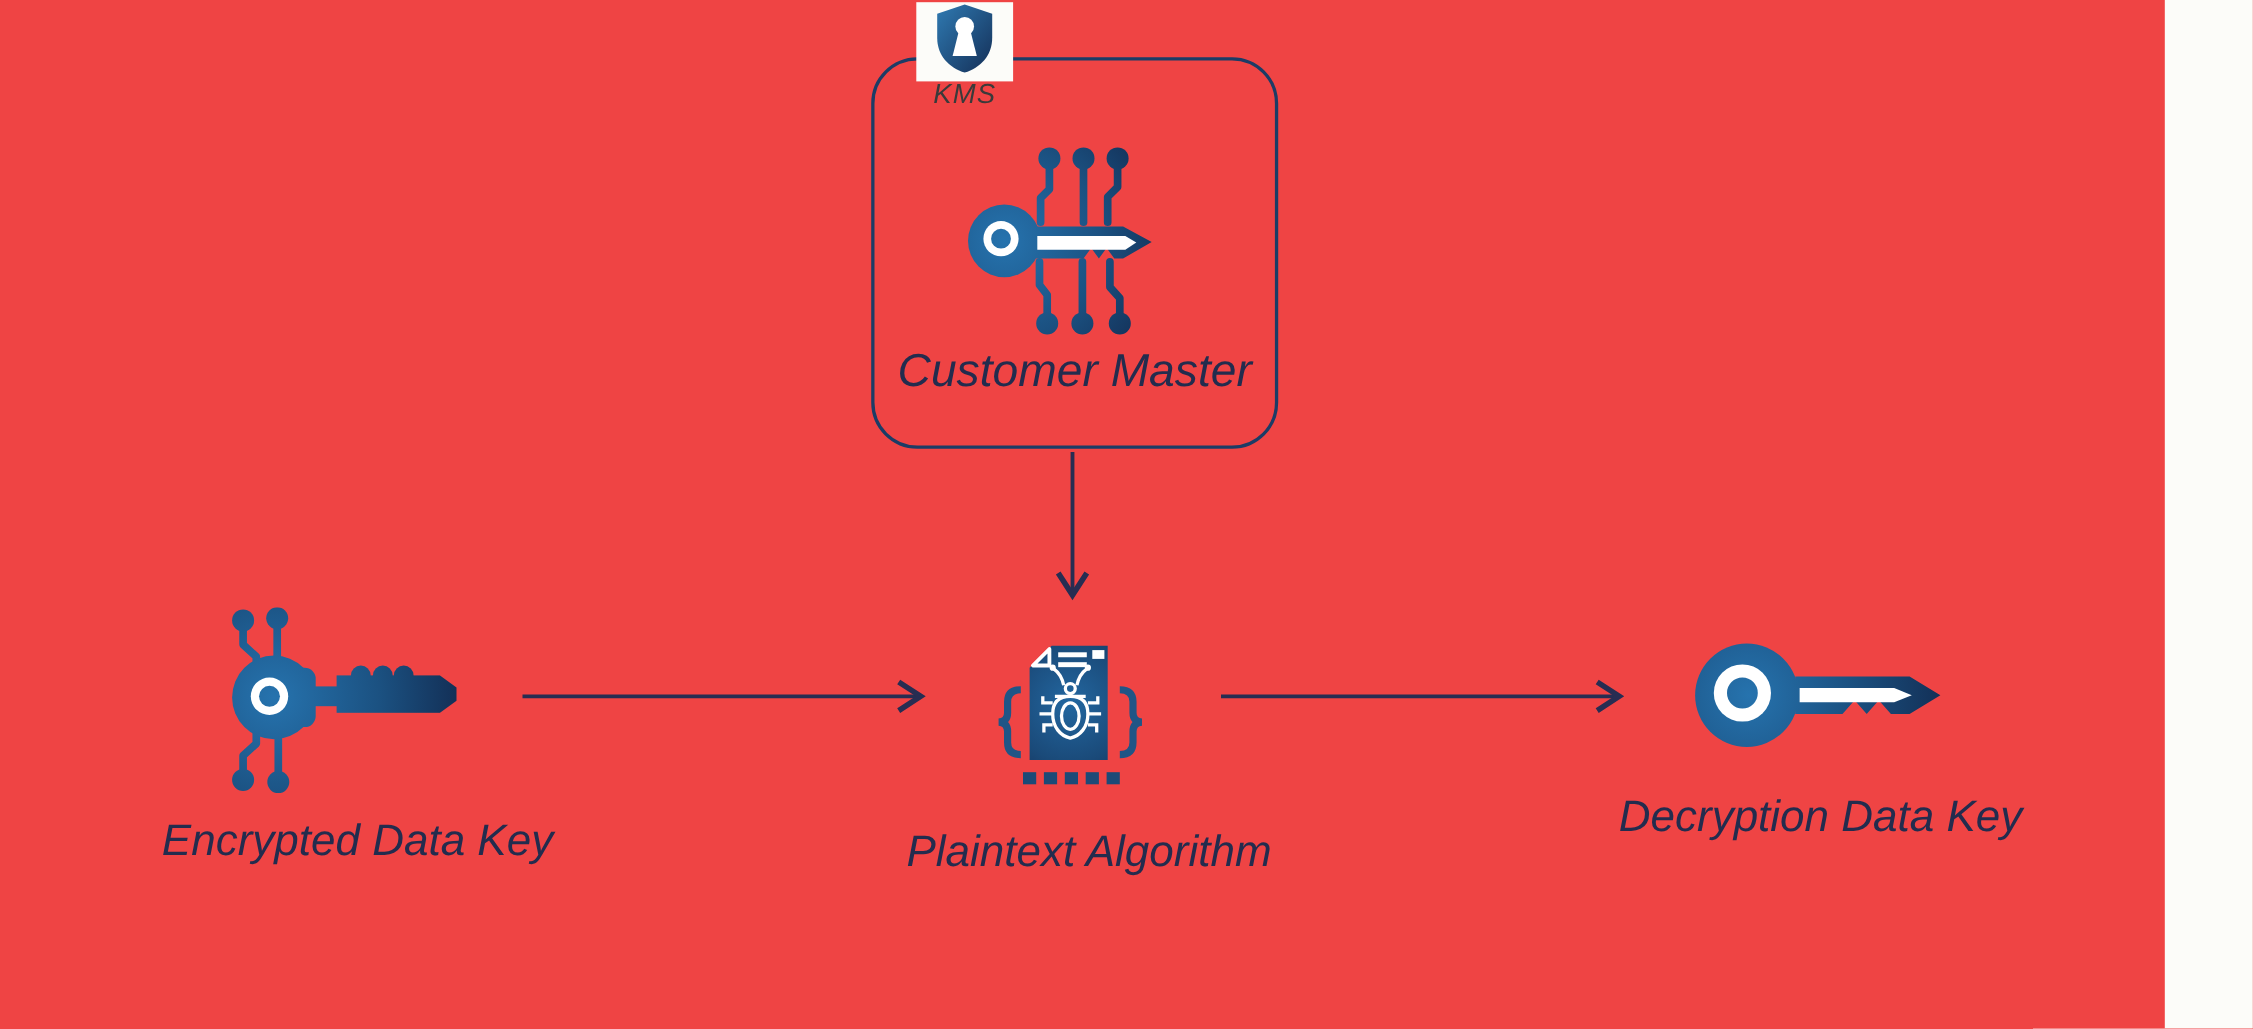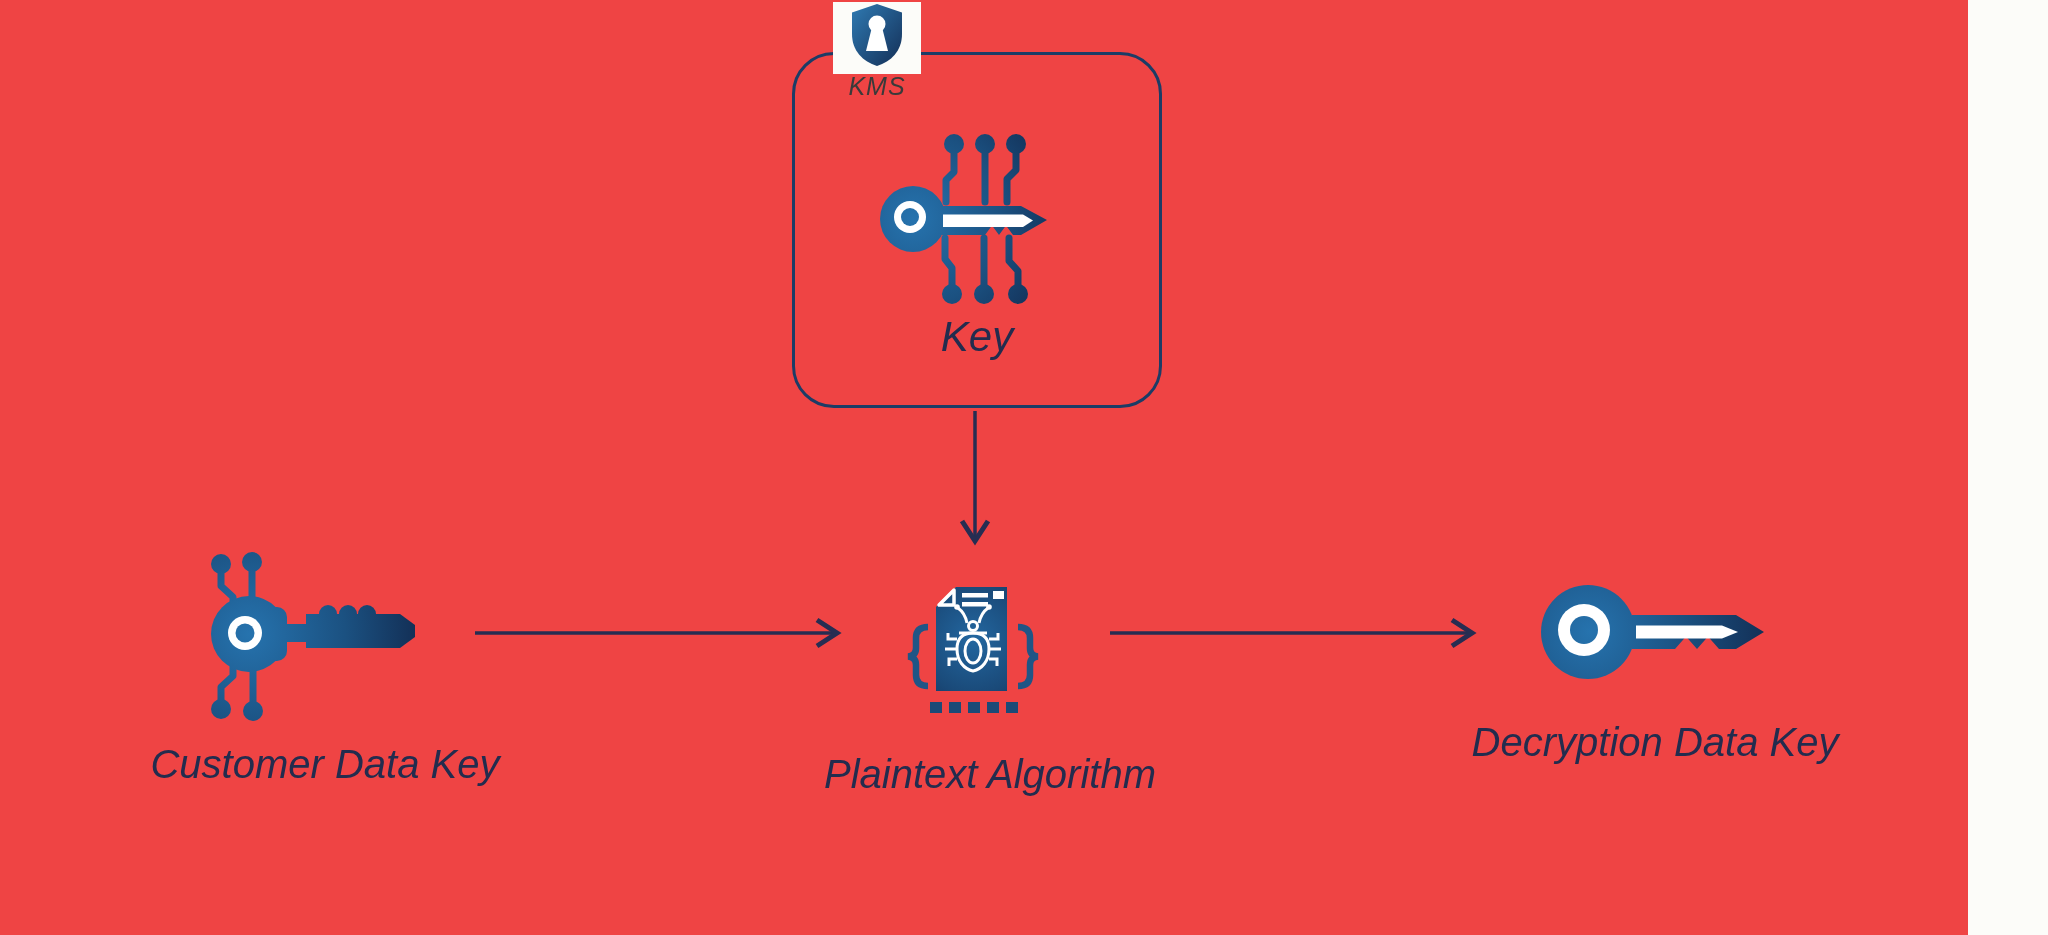--- a/index.html
+++ b/index.html
@@ -76,21 +76,21 @@
       <polyline points="138,158 138,143 129,133 129,110"></polyline>
     </g>
     <circle cx="33" cy="91" r="33" fill="url(#gCmk)"></circle>
     <path d="M60,78 L141,78 L167,92 L141,107 L133,107 L126,97.5 L119,107 L112,97.5 L105,107 L60,107 Z" fill="url(#gCmk)"></path>
     <circle cx="30" cy="89" r="16" fill="#ffffff"></circle>
     <circle cx="30" cy="89" r="9" fill="url(#gCmk)"></circle>
     <path d="M63,86.5 L143,86.5 L153,92.5 L143,99 L63,99 Z" fill="#ffffff"></path>
   </svg>
 
   <div class="abs cmk-title">
-    <div>Key</div>
+    <div>Customer Master</div>
   </div>
 
   <svg class="abs arrow-down" width="38" height="140" viewBox="0 0 38 140">
     <line x1="19" y1="0" x2="19" y2="126" stroke="#272d52" stroke-width="3.5"></line>
     <polyline points="6,110 19,130 32,110" fill="none" stroke="#272d52" stroke-width="5"></polyline>
   </svg>
 
   <svg class="abs enc-icon" width="212" height="170" viewBox="0 0 212 170">
     <defs>
       <radialGradient id="gEnc" gradientUnits="userSpaceOnUse" cx="45" cy="82" r="175">
@@ -115,21 +115,21 @@
     <rect x="45" y="55" width="38" height="54" rx="10" fill="url(#gEnc)"></rect>
     <rect x="80" y="72" width="24" height="18" fill="url(#gEnc)"></rect>
     <rect x="102" y="62" width="94" height="34" fill="url(#gEnc)"></rect>
     <circle cx="124" cy="62" r="9" fill="url(#gEnc)"></circle>
     <circle cx="144" cy="62" r="9" fill="url(#gEnc)"></circle>
     <circle cx="163" cy="62" r="9" fill="url(#gEnc)"></circle>
     <polygon points="196,62 211,73 211,85 196,96" fill="url(#gEnc)"></polygon>
     <circle cx="41" cy="81" r="17" fill="#ffffff"></circle>
     <circle cx="41" cy="81" r="9.5" fill="url(#gEnc)"></circle>
   </svg>
-  <div class="abs node-label enc-label">Customer Data Key</div>
+  <div class="abs node-label enc-label">Encrypted Data Key</div>
 
   <svg class="abs arrow-left" width="380" height="38" viewBox="0 0 380 38">
     <line x1="2" y1="19" x2="360" y2="19" stroke="#272d52" stroke-width="3.5"></line>
     <polyline points="344,6 364,19 344,32" fill="none" stroke="#272d52" stroke-width="5"></polyline>
   </svg>
 
   <svg class="abs dec-icon" width="140" height="135" viewBox="0 0 140 135">
     <defs>
       <radialGradient id="gDec" gradientUnits="userSpaceOnUse" cx="70" cy="58" r="90">
         <stop offset="0" stop-color="#2367a0"></stop>

